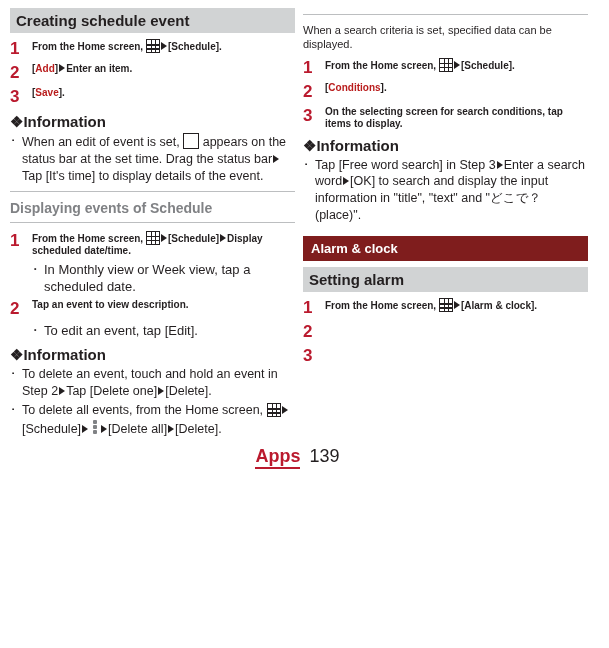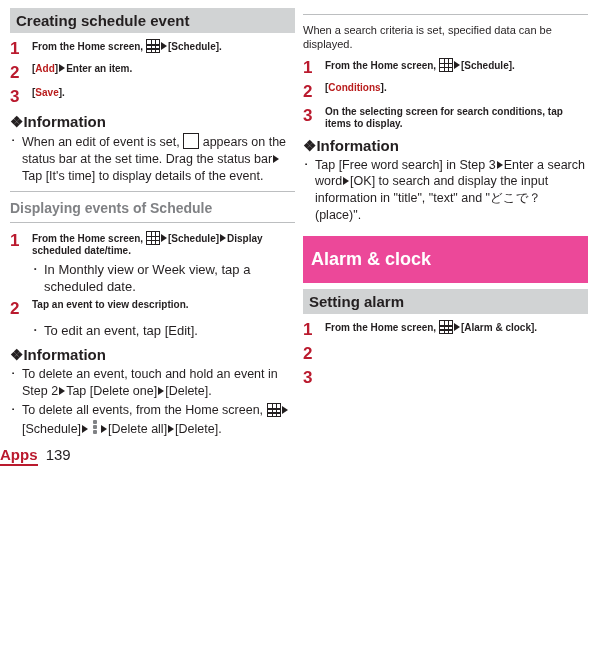--- a/index.html
+++ b/index.html
@@ -1,19 +1,19 @@
 <!DOCTYPE html>
 <html><head>
 <meta charset="utf-8">
 <style>
 body{margin:0;font-family:Arial,Helvetica,sans-serif;font-size:13px;color:#231f20;width:609px;background:#fff}
 .page{display:flex;gap:8px;padding:8px 10px 8px 10px}
 .col{width:285px}
 .grey-head{background:#d1d3d4;padding:4px 6px;font-weight:bold;font-size:15px;color:#231f20;margin-bottom:6px}
-.red-head{background:#ec4899;color:#fff;padding:13px 8px;font-weight:bold;font-size:18px;margin-bottom:6px}
+.red-head{background:#7f1d1d;color:#fff;padding:5px 8px;font-weight:bold;font-size:13px;margin-bottom:6px}
 .sub-head{color:#808285;font-weight:bold;font-size:14px;margin:8px 0 6px 0}
 .divider{border:none;border-top:1px solid #bcbec0;margin:6px 0 8px 0}
 .step{display:flex;align-items:flex-start;margin:4px 0}
 .step-num{font-weight:bold;font-size:17px;color:#ba1a2e;width:22px;flex-shrink:0}
 .step-body{flex:1;font-size:10px;line-height:1.25}
 .step-body b{font-weight:bold}
 .sub-bullet{margin-left:22px;font-size:13px;line-height:1.3;display:flex}
 .sub-bullet .dot{width:12px;flex-shrink:0}
 .info-title{font-weight:bold;font-size:15px;margin-top:6px}
 .info-bullet{display:flex;font-size:12.5px;line-height:1.35;margin-top:2px}
@@ -27,21 +27,21 @@
 .icon-grid .h2{position:absolute;top:8px;left:0;height:1.5px;width:100%;background:#231f20}
 .icon-square{display:inline-block;width:14px;height:14px;border:1.5px solid #231f20;vertical-align:-3px;background:#fff}
 .icon-menu{display:inline-block;width:4px;vertical-align:-2px}
 .icon-menu span{display:block;width:4px;height:4px;background:#808285;margin:1px 0;border-radius:1px}
 .icon-plus{display:inline-block;width:14px;height:14px;position:relative;vertical-align:-2px}
 .icon-plus::before,.icon-plus::after{content:"";position:absolute;background:#231f20}
 .icon-plus::before{left:6px;top:0;width:2px;height:14px}
 .icon-plus::after{top:6px;left:0;height:2px;width:14px}
 .tri{display:inline-block;width:0;height:0;border-top:4px solid transparent;border-bottom:4px solid transparent;border-left:6px solid #231f20;vertical-align:0;margin:0 1px}
 .bluetxt{color:#b91c1c;font-weight:bold}
-.footer{text-align:left;padding-right:14px;padding-bottom:8px;font-size:15px}
+.footer{text-align:center;padding-right:14px;padding-bottom:8px;font-size:18px}
 .footer .apps{color:#ba1a2e;font-weight:bold;border-bottom:2px solid #ba1a2e;padding-bottom:1px;margin-right:4px}
 </style>
 </head>
 <body>
 
 <div class="page">
 
 <div class="col">
 
   <div class="grey-head">Creating schedule event</div>

